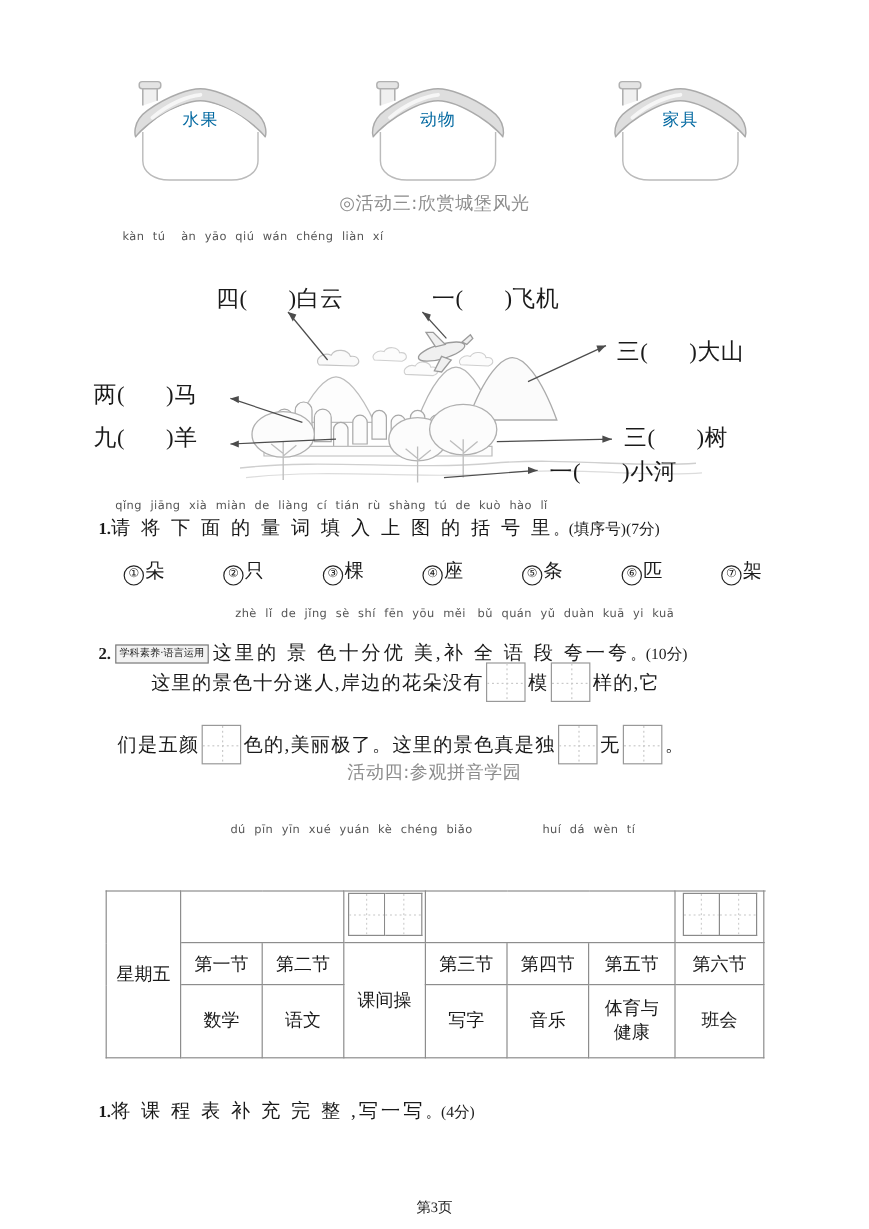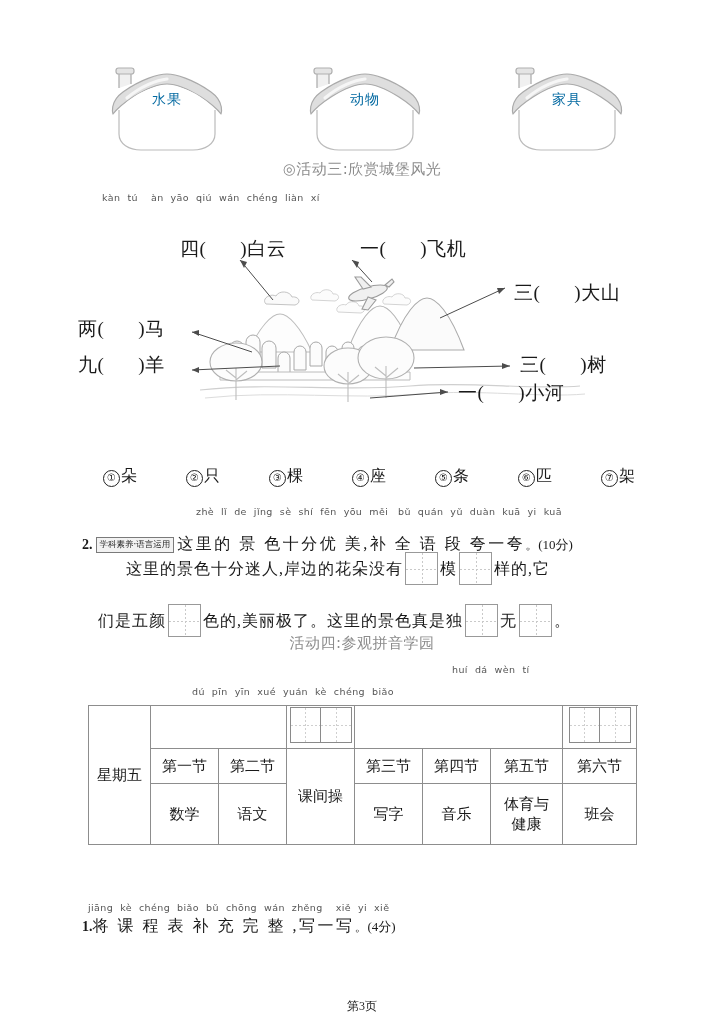--- a/index.html
+++ b/index.html
@@ -229,21 +229,21 @@
     top: 0; bottom: 0; left: 50%;
     width: 1px;
     background-image: linear-gradient(to bottom, #c9c9c9 50%, transparent 50%);
     background-size: 1px 4px;
   }
 
   
   .table-wrap {
     position: absolute;
     left: 88px;
-    top: 705px;
+    top: 742px;
     width: 548px;
   }
   table.sched {
     border-collapse: collapse;
     width: 548px;
     table-layout: fixed;
     font-family: "Liberation Serif", "DejaVu Serif", serif;
   }
   table.sched td {
     border: 1px solid #8d8d8d;
@@ -430,20 +430,26 @@
       <span>九(</span><span class="paren"></span><span>)羊</span>
     </div>
     <div class="scene-label" style="left:440px; top:112px;">
       <span>三(</span><span class="paren"></span><span>)树</span>
     </div>
     <div class="scene-label" style="left:378px; top:140px;">
       <span>一(</span><span class="paren"></span><span>)小河</span>
     </div>
   </div>
 
+  <div class="pinyin" style="left:96px; top:416px;">
+    <span>qǐng</span><span>jiāng</span><span>xià</span><span>miàn</span><span>de</span><span>liàng</span><span>cí</span><span>tián</span><span>rù</span><span>shàng</span><span>tú</span><span>de</span><span>kuò</span><span>hào</span><span>lǐ</span>
+  </div>
+  <div class="qblock" style="left:82px; top:430px;">
+    <span class="subnum">1.</span><span class="subtext">请 将 下 面 的 量 词 填 入 上 图 的 括 号 里</span><span class="qscore">。</span><span class="qscore">(填序号)(7分)</span>
+  </div>
 
   <div class="options">
     <span class="opt"><span class="circnum">①</span><span>朵</span></span><span class="opt"><span class="circnum">②</span><span>只</span></span><span class="opt"><span class="circnum">③</span><span>棵</span></span><span class="opt"><span class="circnum">④</span><span>座</span></span><span class="opt"><span class="circnum">⑤</span><span>条</span></span><span class="opt"><span class="circnum">⑥</span><span>匹</span></span><span class="opt"><span class="circnum">⑦</span><span>架</span></span>
   </div>
 
   <div class="pinyin" style="left:196px; top:506px;">
     <span>zhè</span><span>lǐ</span><span>de</span><span>jǐng</span><span>sè</span><span>shí</span><span>fēn</span><span>yōu</span><span>měi</span>
   </div>
   <div class="pinyin" style="left:398px; top:506px;">
     <span>bǔ</span><span>quán</span><span>yǔ</span><span>duàn</span><span>kuā</span><span>yi</span><span>kuā</span>
@@ -459,21 +465,21 @@
     <div class="para-line" style="left:-2px; top:52px;">
       <span>们是五颜</span><span class="tzg"></span><span>色的,美丽极了。这里的景色真是独</span><span class="tzg"></span><span>无</span><span class="tzg"></span><span>。</span>
     </div>
   </div>
 
   <div class="activity-title activity-4">活动四:参观拼音学园</div>
 
   <div class="pinyin" style="left:192px; top:686px;">
     <span>dú</span><span>pīn</span><span>yīn</span><span>xué</span><span>yuán</span><span>kè</span><span>chéng</span><span>biǎo</span>
   </div>
-  <div class="pinyin" style="left:452px; top:664px;">
+  <div class="pinyin" style="left:452px; top:686px;">
     <span>huí</span><span>dá</span><span>wèn</span><span>tí</span>
   </div>
 
   <div class="table-wrap">
     <table class="sched">
       <colgroup>
         <col style="width:62px">
           <col style="width:68px">
           <col style="width:68px">
         <col style="width:68px">
@@ -516,22 +522,19 @@
         <td class="sub">音乐</td>
         <td class="sub">
           <span>体育与</span><br><span>健康</span>
         </td>
         <td class="sub">班会</td>
       </tr>
     </tbody>
       </table>
   </div>
 
-  <div class="pinyin" style="left:88px; top:902px;">
-    <span>jiāng</span><span>kè</span><span>chéng</span><span>biǎo</span><span>bǔ</span><span>chōng</span><span>wán</span><span>zhěng</span><span style="margin-left:6px">xiě</span><span>yi</span><span>xiě</span>
-  </div>
   <div class="qblock" style="left:82px; top:916px;">
     <span class="subnum">1.</span><span class="subtext">将 课 程 表 补 充 完 整 ,写一写</span><span class="qscore">。</span><span class="qscore">(4分)</span>
   </div>
 
   <div class="footer">第3页</div>
 
 </div>
 
 </body></html>

